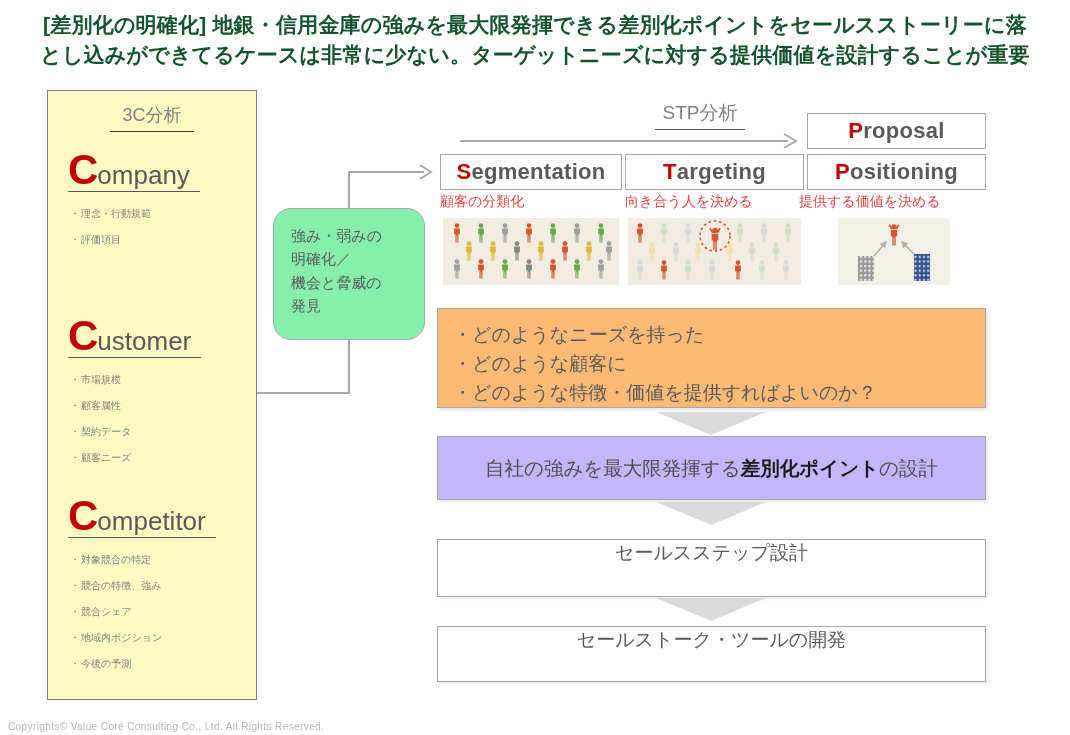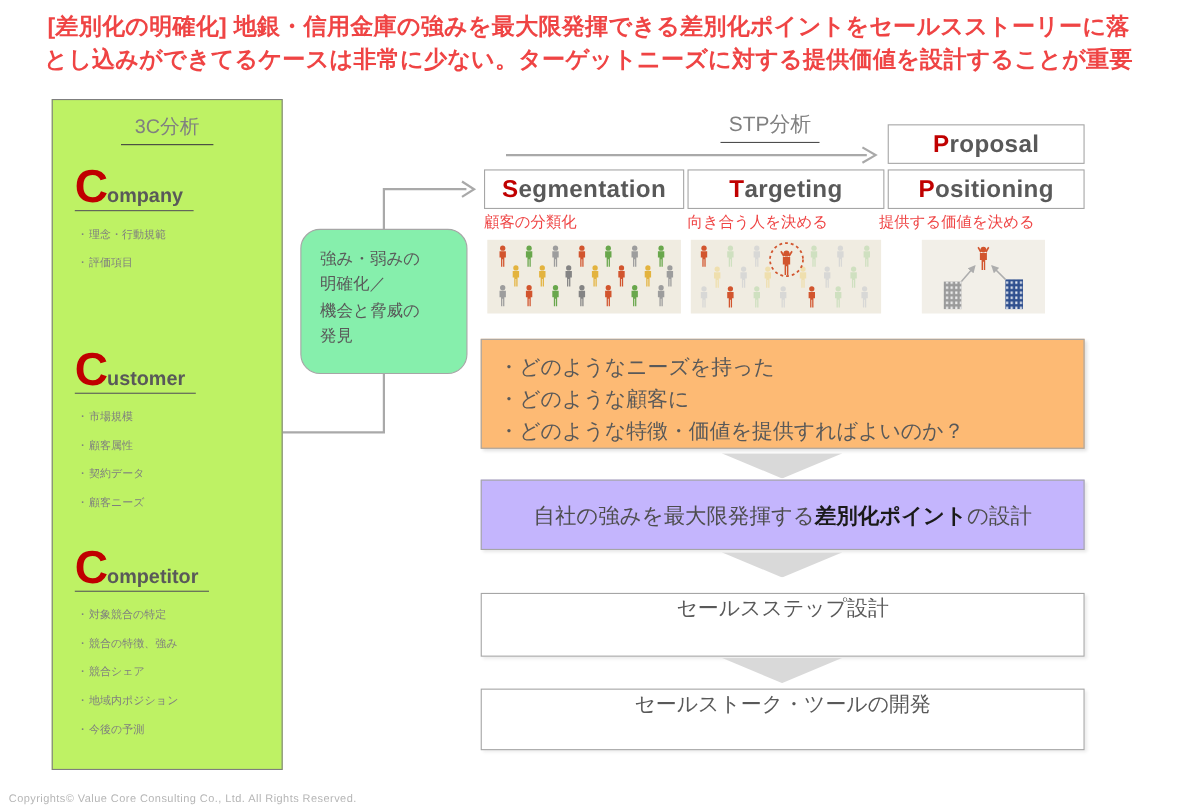--- a/index.html
+++ b/index.html
@@ -5,34 +5,34 @@
   html,body{margin:0;padding:0}
   body{
     width:1070px;height:735px;position:relative;overflow:hidden;background:#ffffff;
     font-family:"Liberation Sans","DejaVu Sans",sans-serif;color:#595959;
   }
   .abs{position:absolute}
 
   
   .title{
     left:38px;top:10px;width:994px;text-align:center;
-    font-size:21px;font-weight:bold;color:#ef4444;line-height:1.42;letter-spacing:.2px;z-index:3;
+    font-size:21px;font-weight:bold;color:#14532d;line-height:1.42;letter-spacing:.2px;z-index:3;
   }
 
   
   .overlay{left:0;top:0;z-index:0}
 
   
-  .c3box{left:47px;top:90px;width:210px;height:610px;border:1.5px solid #7f7f7f;background:#bef264;box-sizing:border-box;z-index:1}
+  .c3box{left:47px;top:90px;width:210px;height:610px;border:1.5px solid #7f7f7f;background:#fef9c3;box-sizing:border-box;z-index:1}
   .c3head{position:absolute;top:12px;left:0;right:0;text-align:center}
   .c3head span{display:inline-block;font-size:18px;color:#808080;border-bottom:1px solid #404040;padding:0 12px 4px}
   .c-section{position:absolute;left:20px;right:6px}
   .c-head{display:inline-block;border-bottom:1.5px solid #595959;padding:0 10px 0 0;line-height:1;white-space:nowrap}
   .bigC{font-size:42px;font-weight:bold;color:#c00000;letter-spacing:-1px}
-  .cRest{font-size:18px;font-weight:bold;color:#595959}
+  .cRest{font-size:26px;font-weight:normal;color:#595959}
   ul.c-items{list-style:none;margin:9px 0 0 2px;padding:0;font-size:10px;color:#7f7f7f}
   ul.c-items li{line-height:26px;white-space:nowrap}
   ul.c-items li::before{content:"・";margin-right:1px}
 
   
   .note{
     left:273px;top:208px;width:152px;height:132px;border:1.5px solid #a6a6a6;border-radius:18px;
     background:#86efac;box-sizing:border-box;padding:15px 0 0 17px;font-size:15px;color:#595959;line-height:1.55;z-index:2;
   }
 

